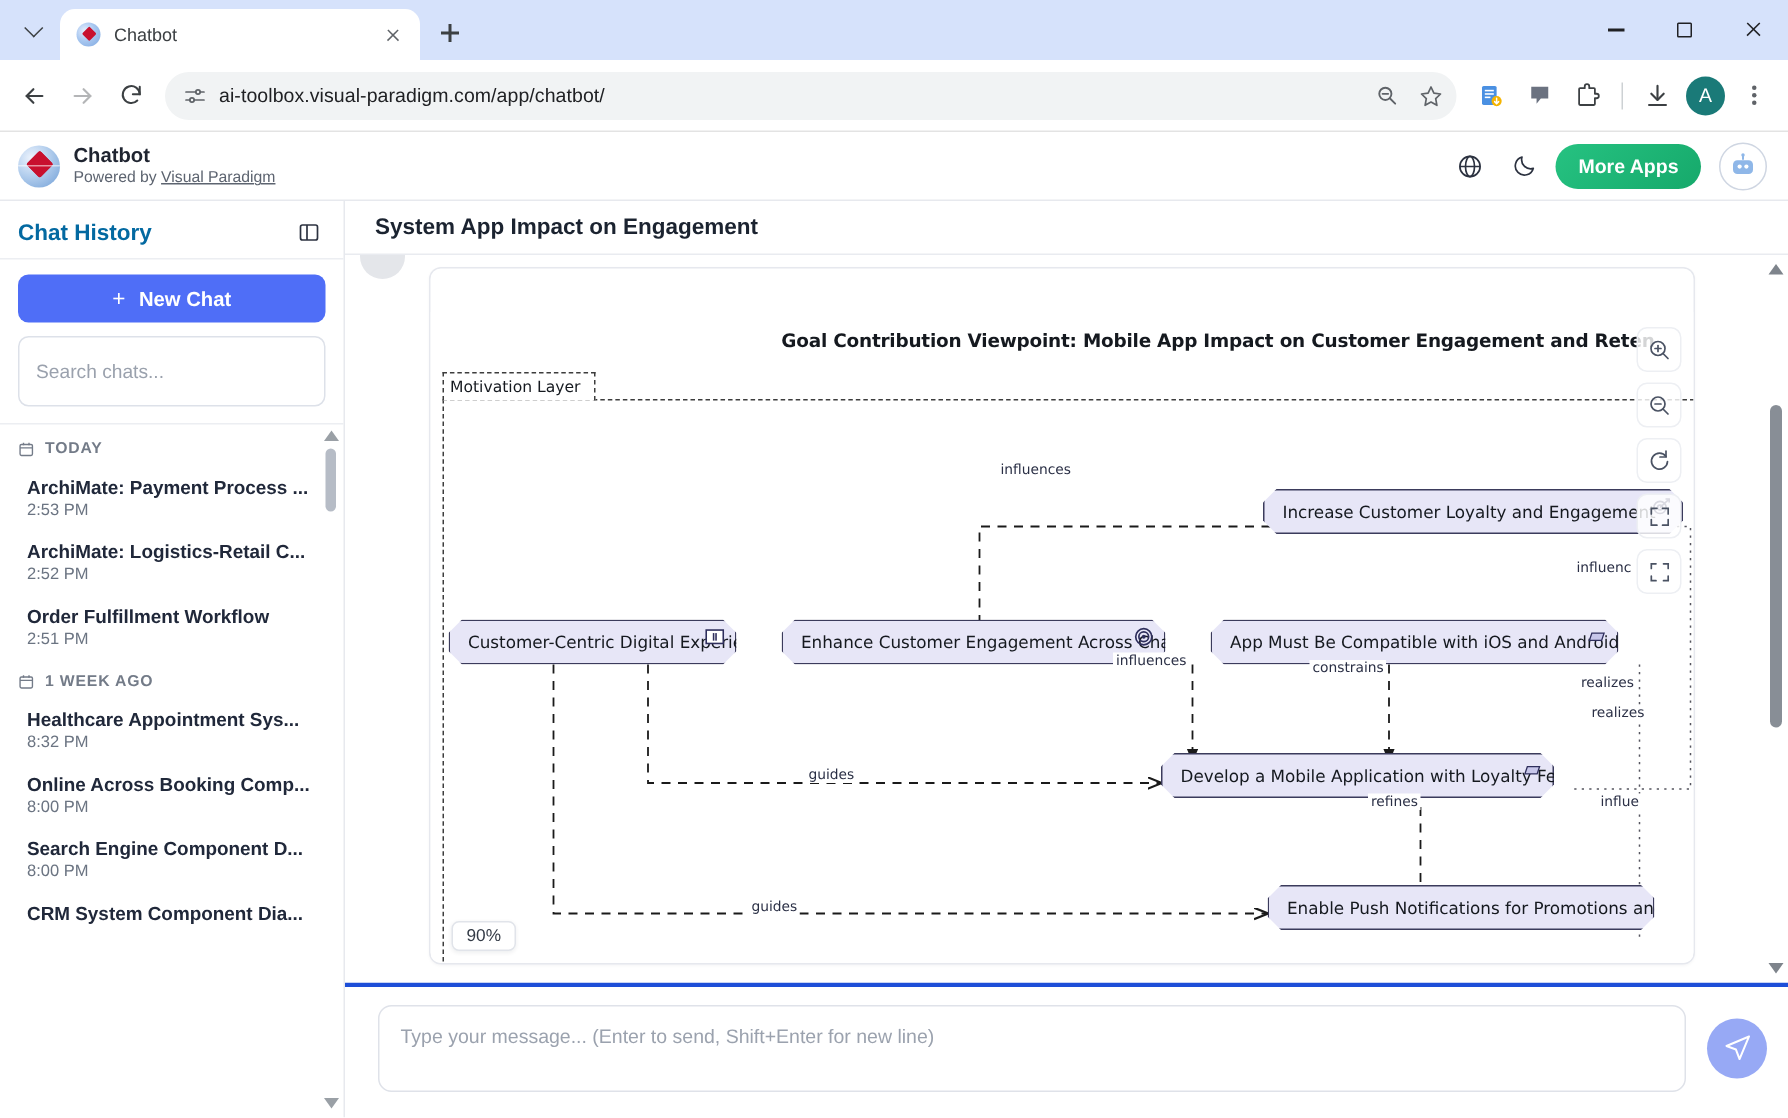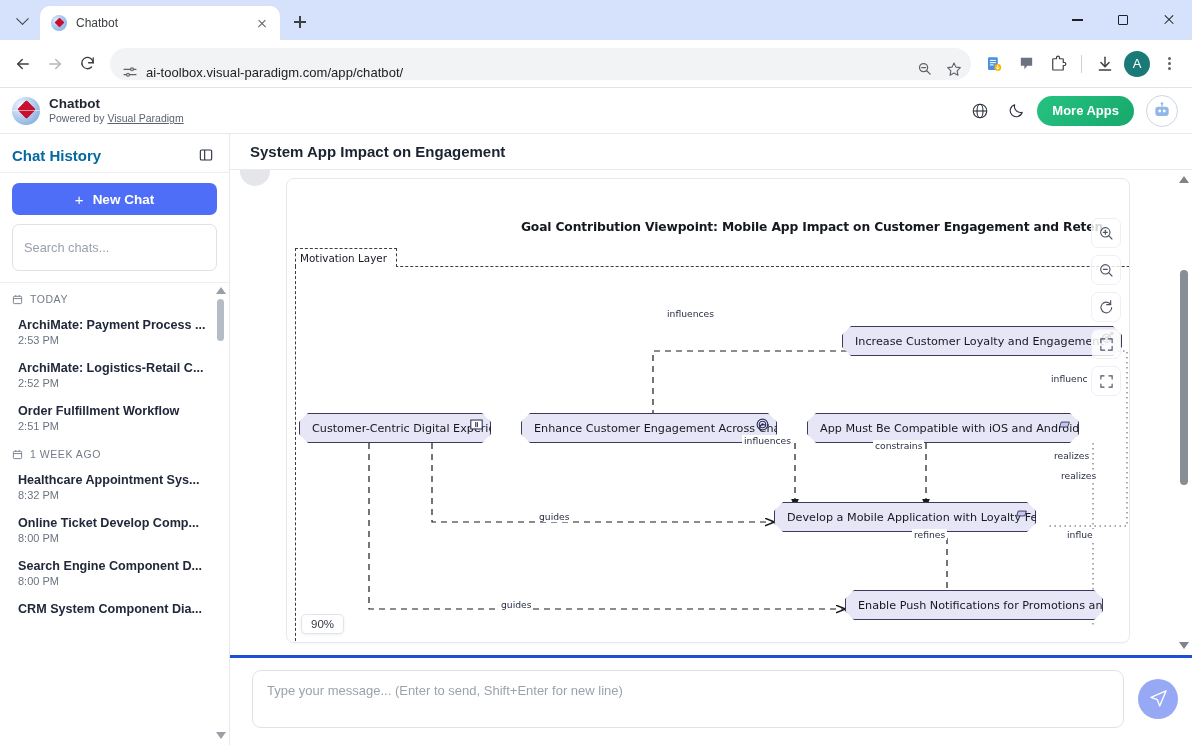--- a/index.html
+++ b/index.html
@@ -74,21 +74,21 @@
     height: 48px; background: #ffffff; display: flex; align-items: center;
     padding: 0 8px; gap: 2px; border-bottom: 1px solid #e3e3e3;
   }
   .nav-btn {
     width: 30px; height: 30px; border-radius: 50%; display: flex;
     align-items: center; justify-content: center; cursor: pointer; flex: 0 0 30px;
   }
   .nav-btn.disabled { opacity: .38; cursor: default; }
   .omnibox {
     flex: 1; height: 32px; background: #f1f3f4; border-radius: 16px;
-    display: flex; align-items: flex-end; padding: 0 6px 0 12px; margin: 0 6px;
+    display: flex; align-items: center; padding: 0 6px 0 12px; margin: 0 6px;
     gap: 8px; cursor: text;
   }
   .omnibox-url { font-size: 13px; color: #202124; white-space: nowrap; overflow: hidden;
                  flex: 1; letter-spacing: .05px; }
   .omni-icon { width: 22px; height: 22px; display: flex; align-items: center; justify-content: center;
                border-radius: 50%; cursor: pointer; flex: 0 0 22px;}
   .tb-icon { width: 30px; height: 30px; display: flex; align-items: center; justify-content: center;
              border-radius: 50%; cursor: pointer; flex: 0 0 30px; }
   .tb-sep { width: 1px; height: 18px; background: #cdd1d4; margin: 0 6px; }
   .avatar-chip {
@@ -165,21 +165,21 @@
   .search-input {
     width: 100%; height: 47px; border-radius: 7px; border: 1px solid #dde1e9;
     padding: 0 11px; font-size: 12.8px; color: #2b313d; font-family: inherit; outline: none;
     background: #fff;
   }
   .search-input::placeholder { color: #9aa1ad; }
 
   .sb-list { flex: 1; overflow: hidden; position: relative; border-top: 1px solid #eceef2; padding-top: 2px;}
   .sb-group-label {
     display: flex; align-items: center; gap: 7px; padding: 8px 12px 5px;
-    font-size: 10.5px; font-weight: normal; letter-spacing: .55px; color: #737b88;
+    font-size: 10.5px; font-weight: bold; letter-spacing: .55px; color: #737b88;
   }
   .chat-item { margin: 1px 8px; padding: 7px 10px; border-radius: 8px; cursor: pointer; }
   .chat-item.active { background: #e3edfb; border: 1px solid #c4dcf7; padding: 6px 9px; }
   .chat-name { font-size: 12.6px; font-weight: bold; color: #20283a; white-space: nowrap;
                overflow: hidden; text-overflow: ellipsis; }
   .chat-item.active .chat-name { color: #1c3a6e; }
   .chat-time { font-size: 11px; color: #6b7482; margin-top: 2px; }
   .sb-scrollbar {
     position: absolute; right: 3px; top: 2px; bottom: 0; width: 11px;
     display: flex; flex-direction: column; align-items: center;
@@ -484,21 +484,21 @@
               <line x1="8" y1="2.5" x2="8" y2="6"></line>
               <line x1="16" y1="2.5" x2="16" y2="6"></line>
             </svg>
             <span>1 WEEK AGO</span>
           </div>
           <div class="chat-item">
             <div class="chat-name">Healthcare Appointment Sys...</div>
             <div class="chat-time">8:32 PM</div>
           </div>
           <div class="chat-item">
-            <div class="chat-name">Online Ticket Develop Comp...</div>
+            <div class="chat-name">Online Across Booking Comp...</div>
             <div class="chat-time">8:00 PM</div>
           </div>
           <div class="chat-item">
             <div class="chat-name">Search Engine Component D...</div>
             <div class="chat-time">8:00 PM</div>
           </div>
           <div class="chat-item">
             <div class="chat-name">CRM System Component Dia...</div>
           </div>
         </div>

